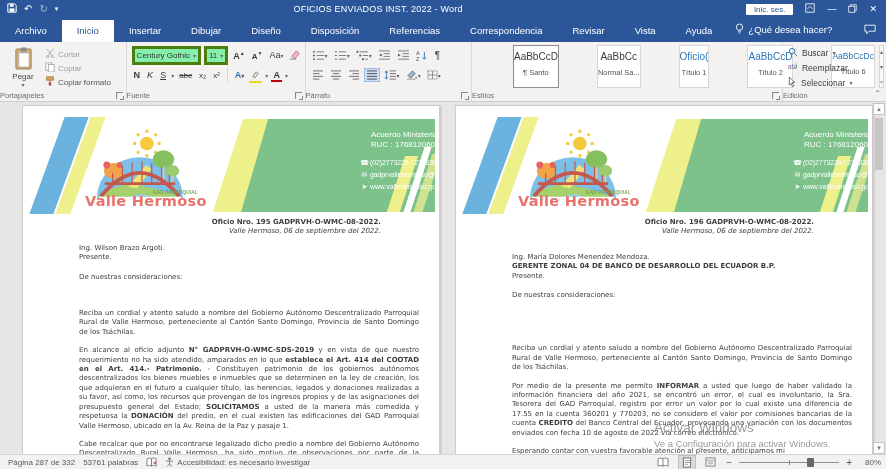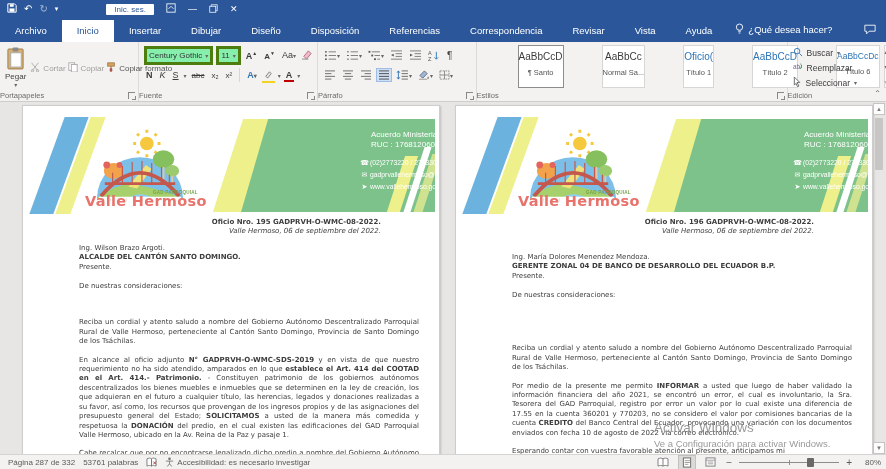--- a/index.html
+++ b/index.html
@@ -25,21 +25,21 @@
 
   
   .ribbon{position:relative;height:59px;background:#f3f2f1;border-bottom:1px solid #cfcdcb;display:flex;}
   .group{position:relative;border-right:1px solid #dcdad8;padding:3px 5px 13px 5px;}
   .glabel{position:absolute;bottom:1px;left:0;right:10px;font-size:7.5px;color:#6d6b69;}
   .launcher{position:absolute;bottom:2px;right:3px;width:6px;height:6px;border-left:1px solid #8a8886;border-top:1px solid #8a8886;}
   .launcher:after{content:"";position:absolute;right:-1px;bottom:-1px;width:3px;height:3px;border-right:1px solid #8a8886;border-bottom:1px solid #8a8886;}
 
   .clip{display:flex;gap:4px;}
   .paste{width:36px;text-align:center;font-size:8px;color:#444;padding-top:2px;}
-  .clip-col{display:flex;flex-direction:row;gap:2px;font-size:8px;color:#a09e9c;padding-top:3px;}
+  .clip-col{display:flex;flex-direction:column;gap:2px;font-size:8px;color:#a09e9c;padding-top:3px;}
   .clip-col .row{display:flex;align-items:center;gap:3px;white-space:nowrap;}
   .clip-col .row.en{color:#555;}
 
   .font-g{width:168px;}
   .frow{display:flex;align-items:center;gap:3px;height:20px;}
   .combo{border:3px solid #4d7c0f;background:#86efac;font-size:8px;color:#333;height:13px;display:flex;align-items:center;padding:0 2px;white-space:nowrap;}
   .combo .car{margin-left:auto;font-size:6px;color:#666;padding-left:3px;}
   .fbtn{font-size:9px;color:#3b3b3b;padding:0 2px;white-space:nowrap;}
   .fbtn b{font-weight:bold;}
   .u{text-decoration:underline;}
@@ -141,20 +141,21 @@
     <div class="qat">
       <span class="ic"><svg width="10" height="10" viewBox="0 0 12 12">
             <path d="M1 1h8l2 2v8H1z" fill="none" stroke="#fff" stroke-width="1.2"></path>
             <rect x="3" y="6.5" width="6" height="4" fill="#fff"></rect>
             <rect x="3.5" y="1.5" width="4.5" height="3" fill="#fff"></rect>
           </svg></span>
       <span class="g">↶</span>
       <span class="g dim">↻</span>
       <span class="g" style="font-size:7px">▾</span>
     </div>
+    <div class="tb-title">OFICIOS ENVIADOS INST. 2022  -  Word</div>
     <div class="tb-right">
       <span class="signin">Inic. ses.</span>
       <span class="ic"><svg width="10" height="10" viewBox="0 0 12 12">
             <rect x="1" y="1" width="10" height="10" fill="none" stroke="#fff"></rect>
             <path d="M3 7l3-3 3 3" fill="none" stroke="#fff"></path>
           </svg></span>
       <span class="winbtn">—</span>
       <span class="ic"><svg width="9" height="9" viewBox="0 0 12 12">
             <rect x="1" y="3" width="8" height="8" fill="none" stroke="#fff"></rect>
             <path d="M3 3V1h8v8h-2" fill="none" stroke="#fff"></path>
@@ -469,21 +470,20 @@
           <path d="M12 78v3M20 78v3M28 78v3M36 78v3M44 78v3M52 78v3M60 78v3M68 78v3M76 78v3M84 78v3" stroke="#e0ded8"></path>
         </svg>
         <div class="brand">Valle Hermoso</div>
         <div class="brand-sub">GAD PARROQUIAL</div>
       </div>
       <div class="content">
         <div class="ofi">Oficio Nro. 195 GADPRVH-O-WMC-08-2022.</div>
         <div class="dt">Valle Hermoso, 06 de septiembre del 2022.</div>
         <div class="to">
           <div>Ing. Wilson Brazo Argoti.</div>
-          <div class="bold">ALCALDE DEL CANTÓN SANTO DOMINGO.</div>
           <div>Presente.</div>
         </div>
         <div class="sal">De nuestras consideraciones:</div>
         <div class="para gap-a"><span>Reciba un cordial y atento saludo a nombre del Gobierno Autónomo Descentralizado Parroquial Rural de Valle Hermoso, perteneciente al Cantón Santo Domingo, Provincia de Santo Domingo de los Tsáchilas.</span></div>
         <div class="para"><span>En alcance al oficio adjunto </span><span class="b">N° GADPRVH-O-WMC-SDS-2019</span><span> y en vista de que nuestro requerimiento no ha sido  atendido, amparados en lo  que </span><span class="b">establece el Art. 414 del COOTAD en el Art. 414.- Patrimonio.</span><span> - Constituyen patrimonio de los  gobiernos autónomos descentralizados los bienes muebles e inmuebles que se determinen en la ley de creación, los que adquieran en el futuro a cualquier título, las herencias, legados y donaciones realizadas a su favor, así como, los recursos que provengan de los ingresos propios y de las asignaciones del presupuesto general del Estado; </span><span class="b">SOLICITAMOS</span><span> a usted de la manera más comedida y respetuosa la </span><span class="b">DONACIÓN</span><span> del predio, en el cual existen las edificaciones del GAD Parroquial Valle Hermoso, ubicado en la Av. Reina de la Paz y pasaje 1.</span></div>
         <div class="para"><span>Cabe recalcar que por no encontrarse legalizado dicho predio a nombre del Gobierno Autónomo Descentralizado Rural Valle Hermoso, ha sido motivo de observaciones por parte de la Contraloría General del Estado.</span></div>
       </div>
     </div>
 
     <div class="page pg2">

